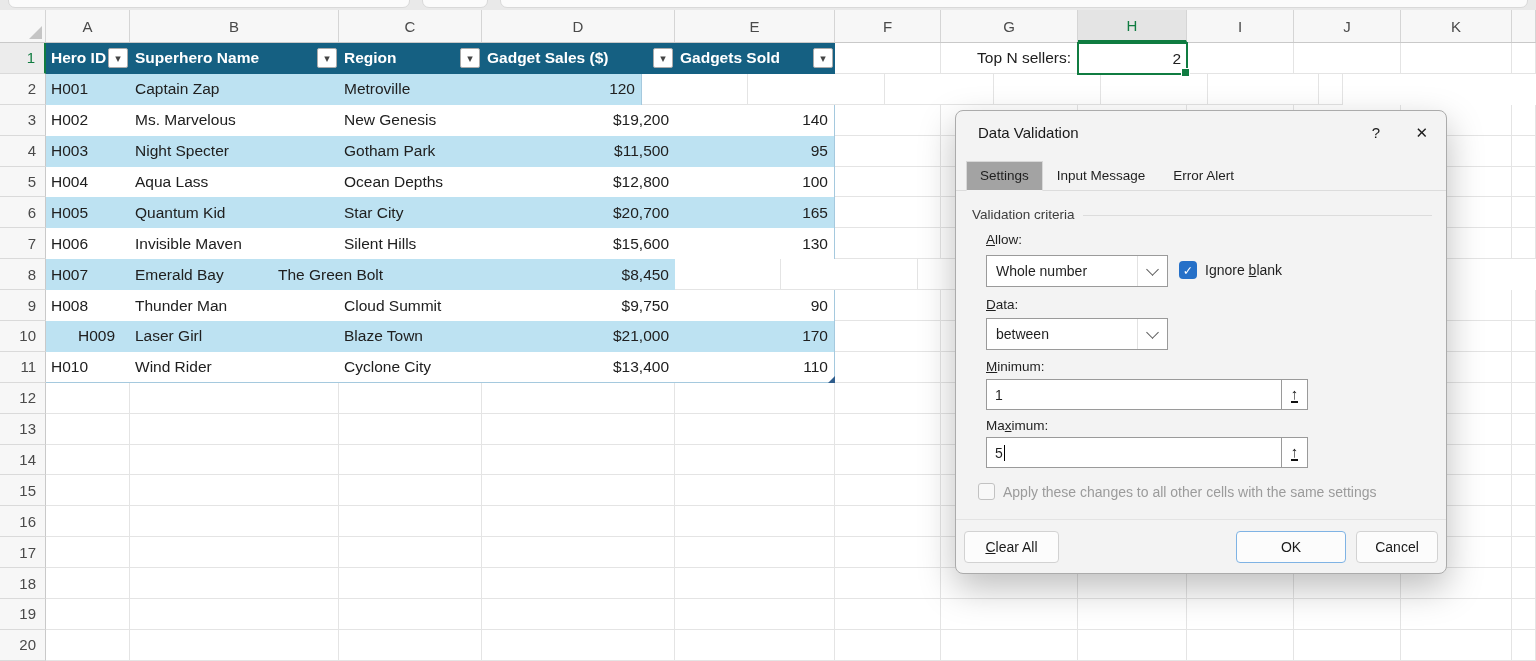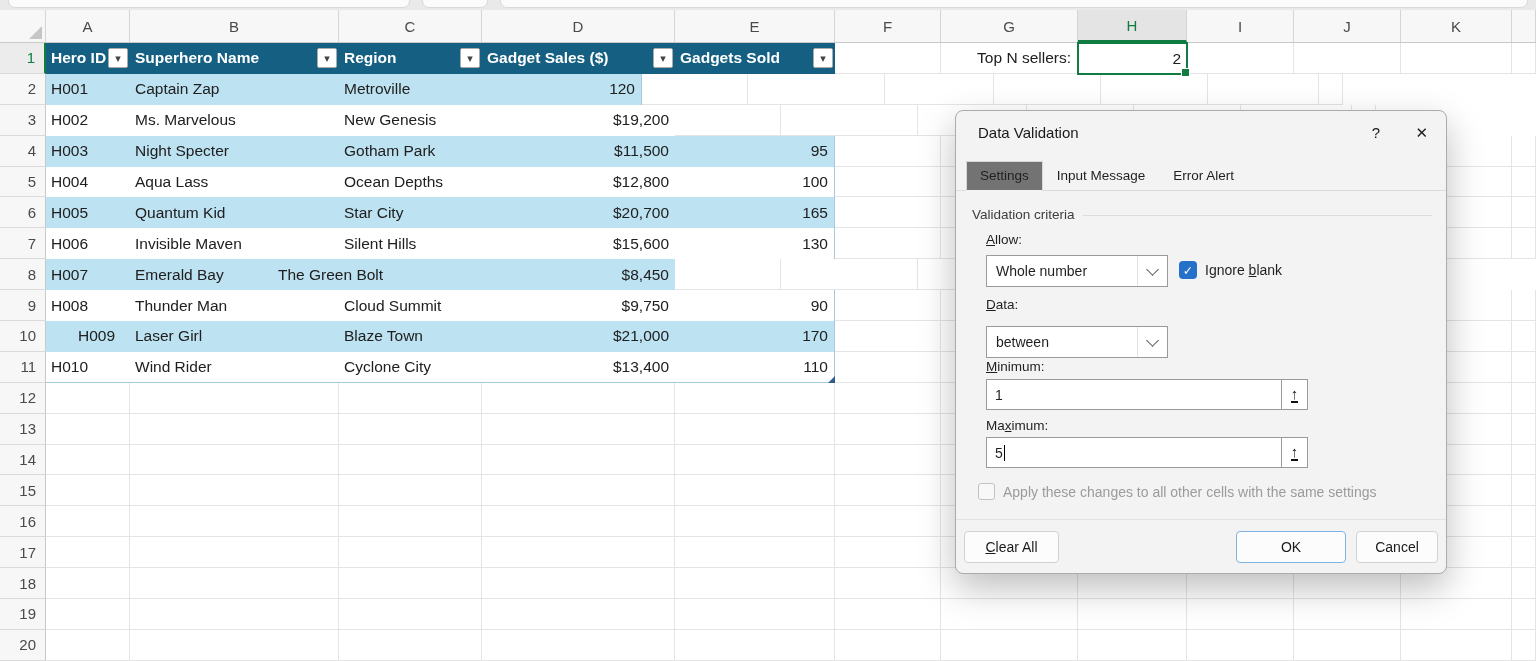--- a/index.html
+++ b/index.html
@@ -44,21 +44,21 @@
   
   .dialog{position:absolute;left:955px;top:110px;width:490px;height:462px;background:#F3F3F3;
           border:1px solid #ABABAB;border-radius:8px;box-shadow:0 14px 36px rgba(0,0,0,.26);
           font-size:14px;color:#1f1f1f;}
   .dtitle{position:absolute;top:0;left:22px;height:44px;line-height:44px;font-size:15px;color:#191919;}
   .dhelp{position:absolute;top:13px;right:66px;font-size:15px;color:#1a1a1a;cursor:default;}
   .dclose{position:absolute;top:13px;right:18px;font-size:15px;color:#1a1a1a;cursor:default;}
   .tabs{position:absolute;top:48px;left:0;right:0;height:31px;display:flex;align-items:flex-end;
         padding-left:10px;border-bottom:1px solid #DCDCDC;box-sizing:content-box;}
   .tab{font-size:13.5px;color:#1f1f1f;padding:6px 13px 7px;border:1px solid transparent;margin-bottom:-1px;}
-  .tab.active{background:#737373;border-color:#D8D8D8;border-bottom-color:#F3F3F3;margin-top:11px;}
+  .tab.active{background:#a3a3a3;border-color:#D8D8D8;border-bottom-color:#F3F3F3;margin-top:11px;}
   .group{position:absolute;top:96px;left:16px;right:14px;display:flex;align-items:center;gap:8px;
          font-size:13.5px;color:#3d3d3d;}
   .group .line{flex:1;height:1px;background:#DCDCDC;margin-top:2px;}
   .lbl{position:absolute;font-size:13.5px;color:#1f1f1f;}
   .ac{text-decoration:underline;}
   .dd{position:absolute;width:182px;height:32px;background:#fff;border:1px solid #9A9A9A;box-sizing:border-box;
       display:flex;align-items:center;font-size:14px;}
   .dd .val{padding-left:9px;}
   .chevbox{margin-left:auto;width:29px;align-self:stretch;border-left:1px solid #E2E2E2;
            display:flex;align-items:center;justify-content:center;}
@@ -157,20 +157,21 @@
         <div class="cell" style="width: 107px;"></div>
         <div class="cell" style="width: 111px;"></div>
         <div class="cell" style="width: 24px;"></div>
       </div>
       <div class="gridrow">
         <div class="rowhead">3</div>
         <div class="cell tbl left" style="width: 84px;">H002</div>
         <div class="cell tbl left" style="width: 209px;">Ms. Marvelous</div>
         <div class="cell tbl left" style="width: 143px;">New Genesis</div>
         <div class="cell tbl right" style="width: 193px;">$19,200</div>
+        <div class="cell tbl right tbl-right" style="width: 160px;">140</div>
         <div class="cell" style="width: 106px;"></div>
         <div class="cell" style="width: 137px;"></div>
         <div class="cell" style="width: 109px;"></div>
         <div class="cell" style="width: 107px;"></div>
         <div class="cell" style="width: 107px;"></div>
         <div class="cell" style="width: 111px;"></div>
         <div class="cell" style="width: 24px;"></div>
       </div>
       <div class="gridrow">
         <div class="rowhead">4</div>
@@ -458,21 +459,21 @@
           <span class="chev"></span>
         </span>
     </div>
 
     <div class="cbrow" style="top:150px;left:223px;">
       <span class="cb">✓</span>
       <span><span>Ignore </span><span class="ac">b</span><span>lank</span></span>
     </div>
 
     <div class="lbl" style="top:186px;left:30px;"><span></span><span class="ac">D</span><span>ata:</span></div>
-    <div class="dd" style="top:215px;left:30px;">
+    <div class="dd" style="top:207px;left:30px;">
       <span class="val">between</span>
       <span class="chevbox">
           <span class="chev"></span>
         </span>
     </div>
 
     <div class="lbl" style="top:248px;left:30px;"><span></span><span class="ac">M</span><span>inimum:</span></div>
     <div class="reffield" style="top:268px;left:30px;">
       <div class="refinput">
           <span>1</span>

